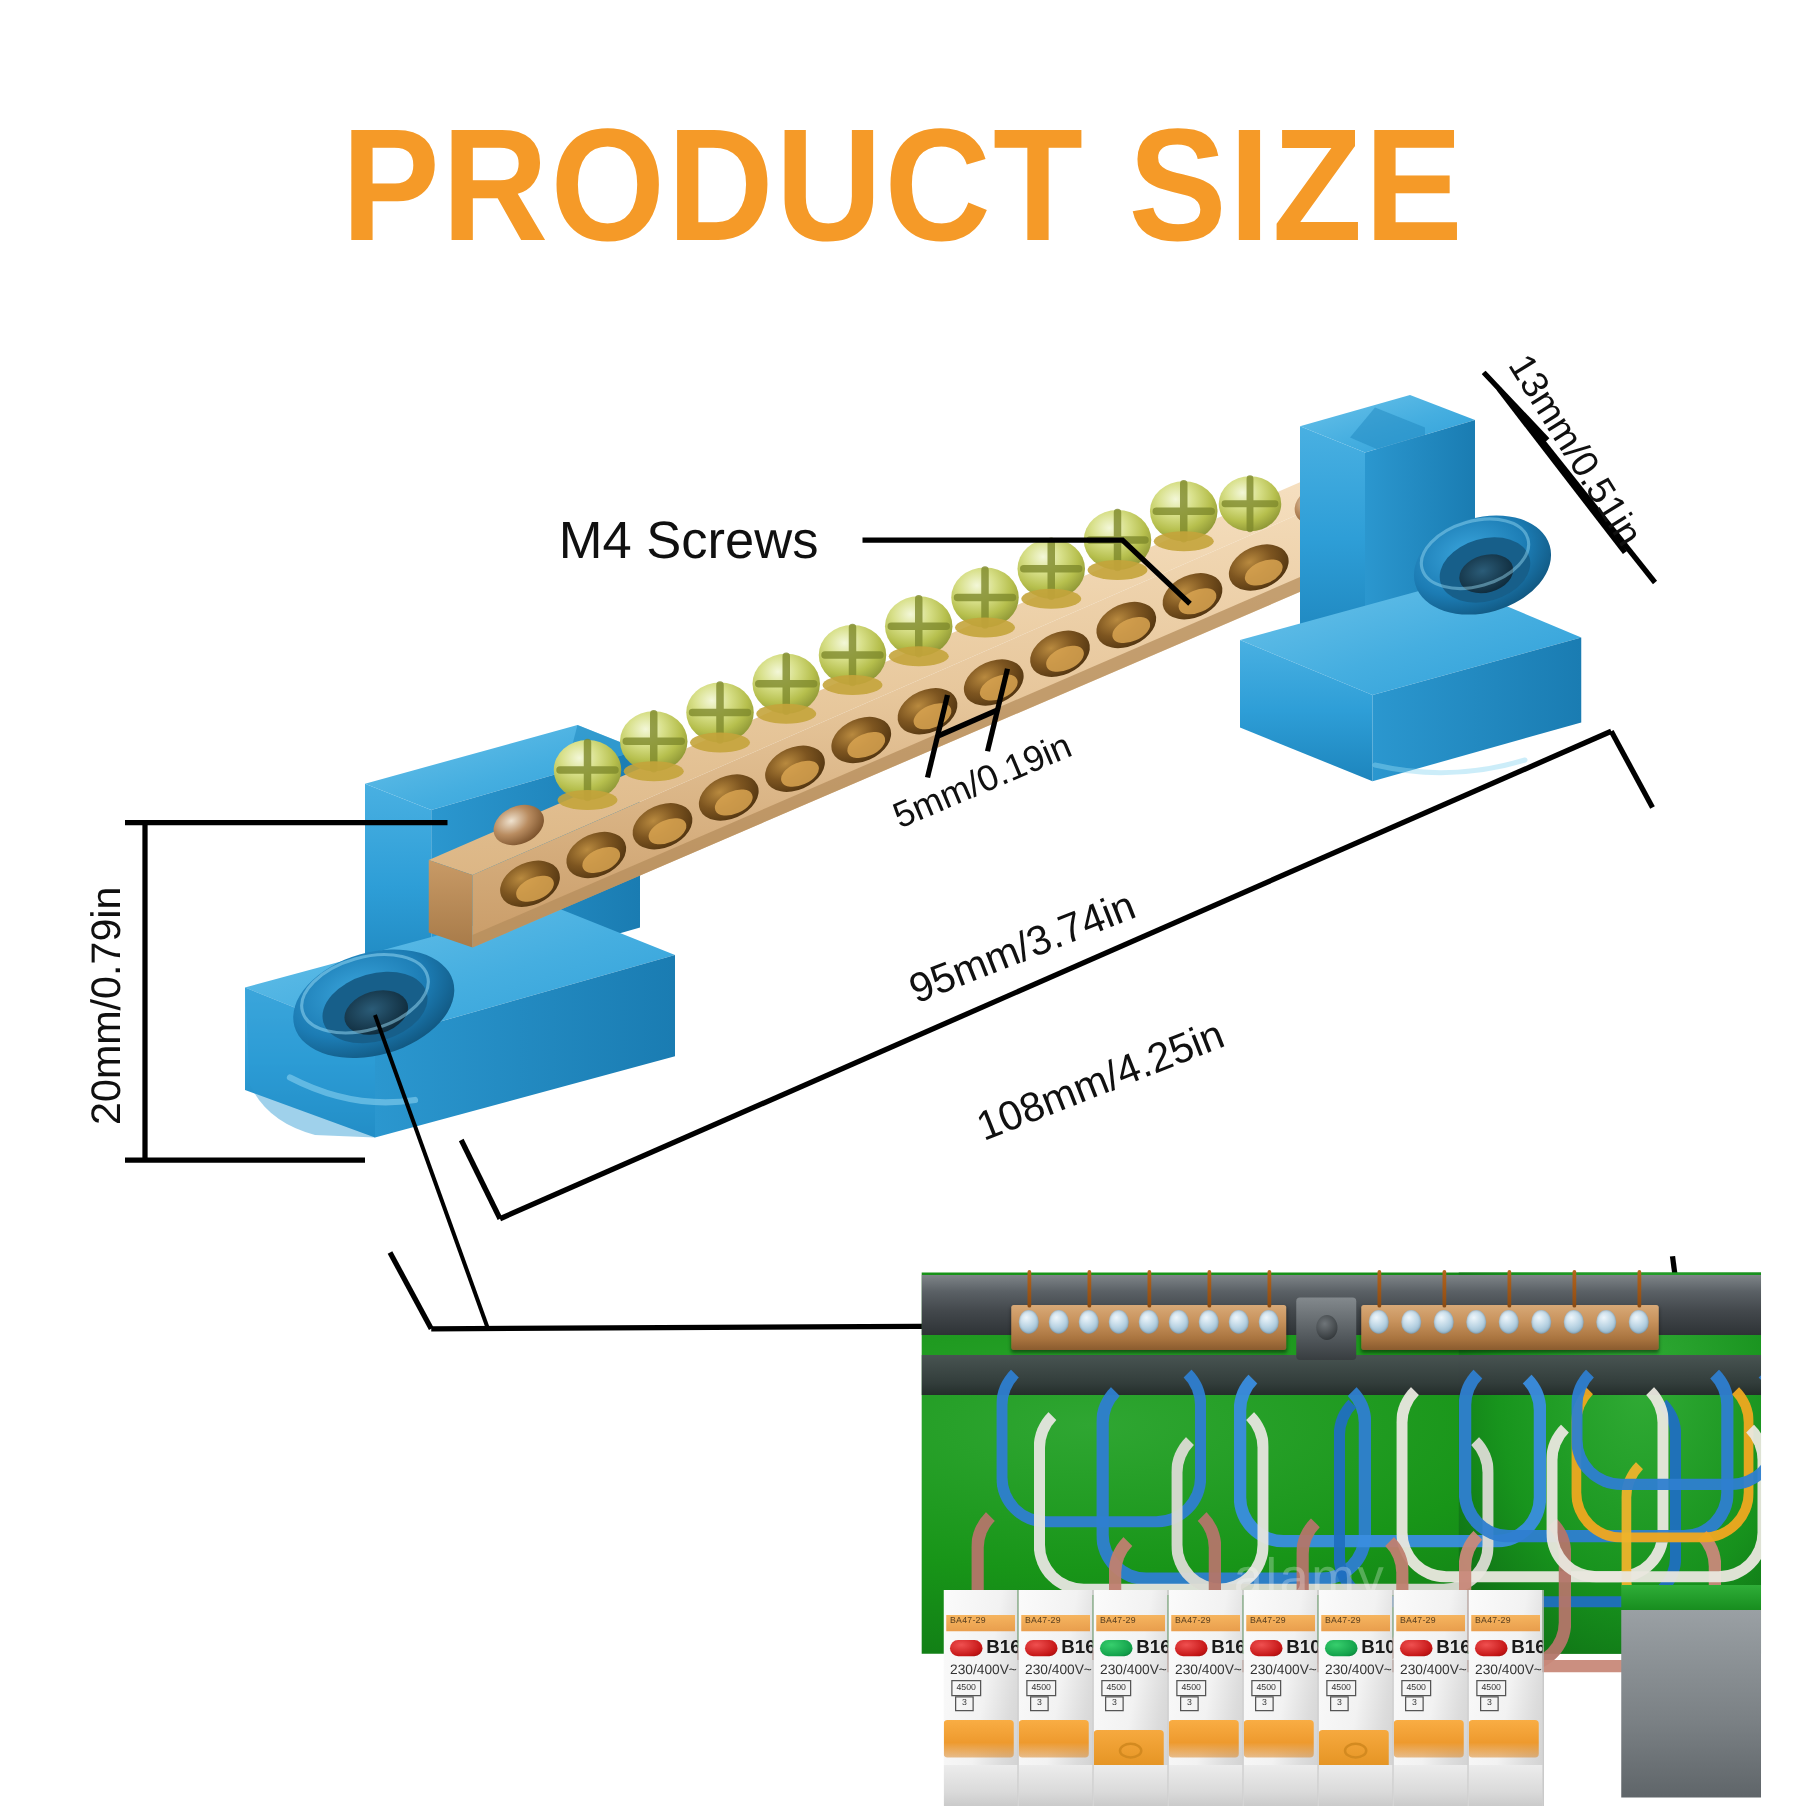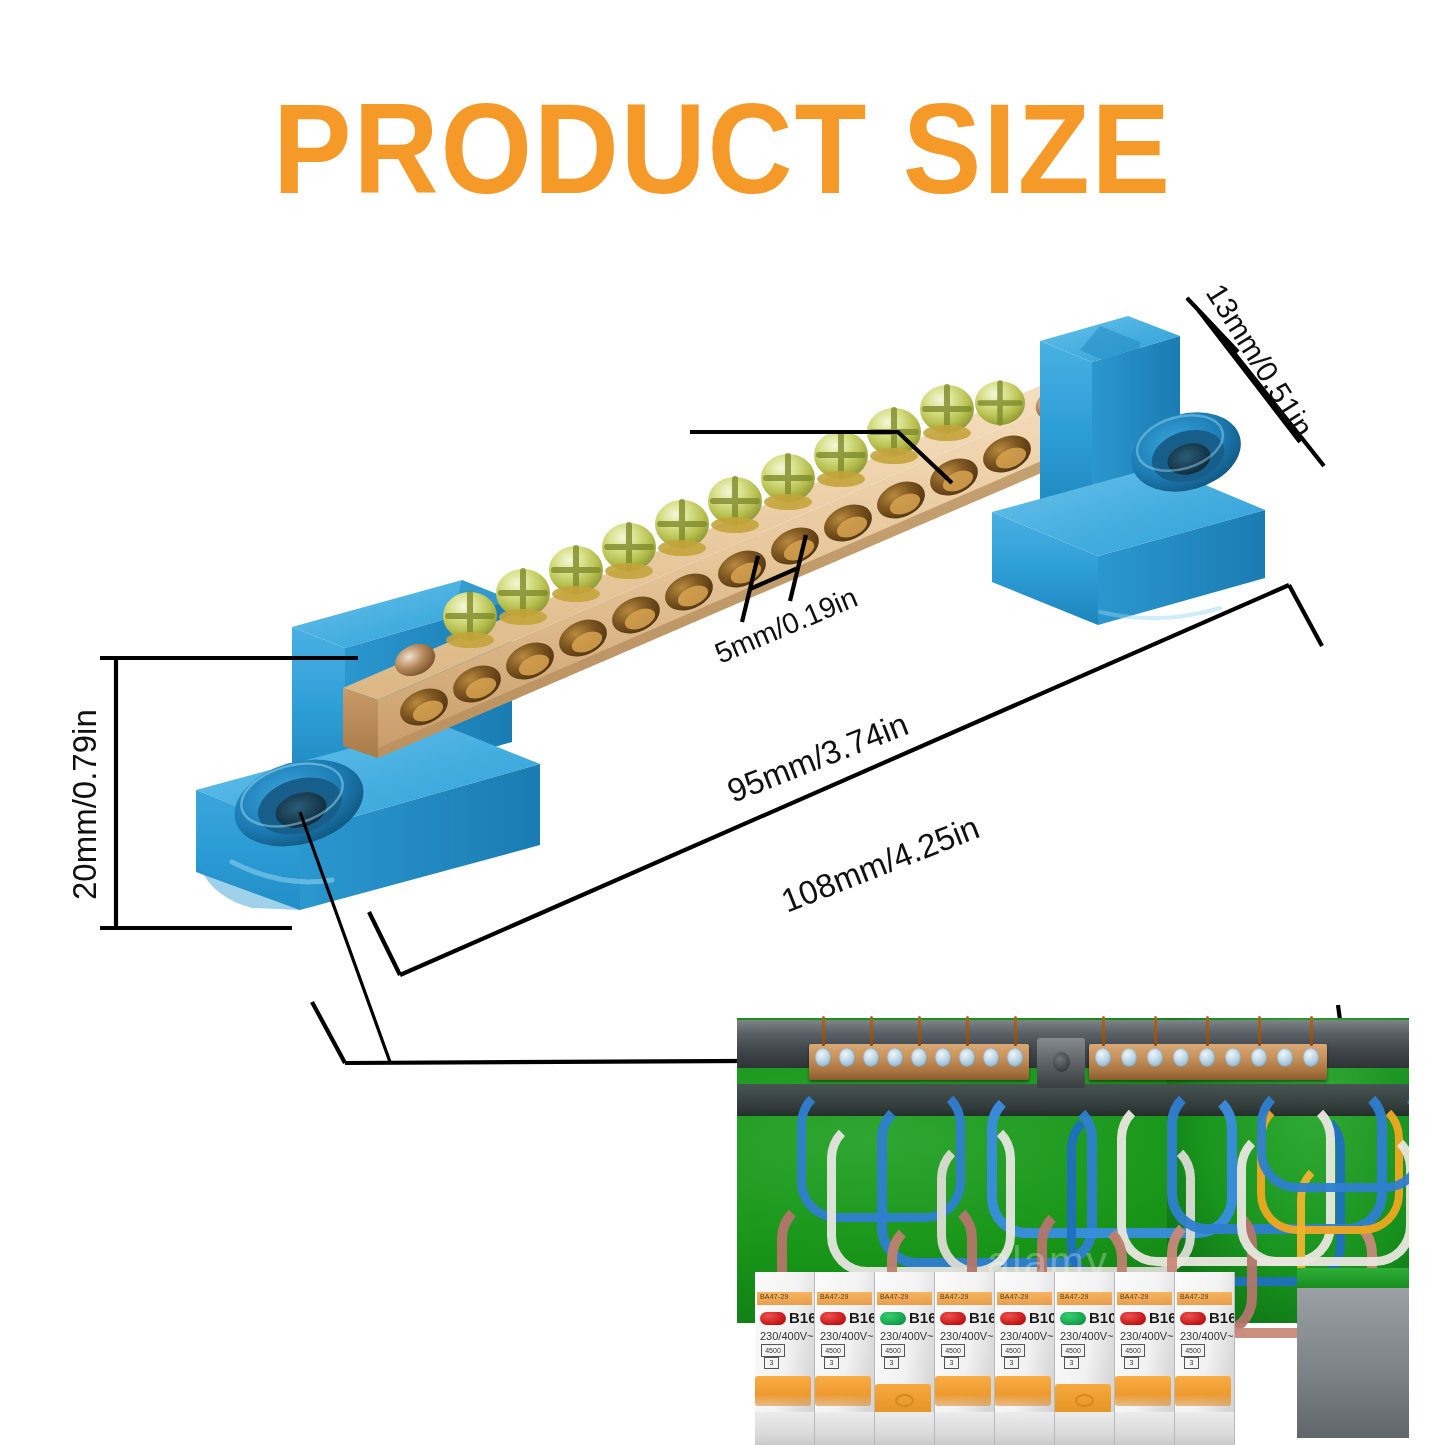--- a/index.html
+++ b/index.html
@@ -433,20 +433,21 @@
       <path d="M1338,1005 L1342,660" opacity="0"></path>
     </g>
   </svg>
 
   <svg id="vec13" style="position:absolute;left:0;top:0;width:1445px;height:1445px;" viewBox="0 0 1445 1445">
     <g stroke="#000" stroke-width="4.2" fill="none">
       <path d="M1185,297 L1253,268" opacity="0"></path>
     </g>
   </svg>
 
+  <div class="dimlbl" id="lbl-m4">M4 Screws</div>
   <div class="dimlbl" id="lbl-13">13mm/0.51in</div>
   <div class="dimlbl" id="lbl-5">5mm/0.19in</div>
   <div class="dimlbl" id="lbl-95">95mm/3.74in</div>
   <div class="dimlbl" id="lbl-108">108mm/4.25in</div>
   <div class="dimlbl" id="lbl-20">20mm/0.79in</div>
 
   <div id="inset">
     <div class="fade">
       <div class="panel-green"></div>
       <div class="panel-green2"></div>

